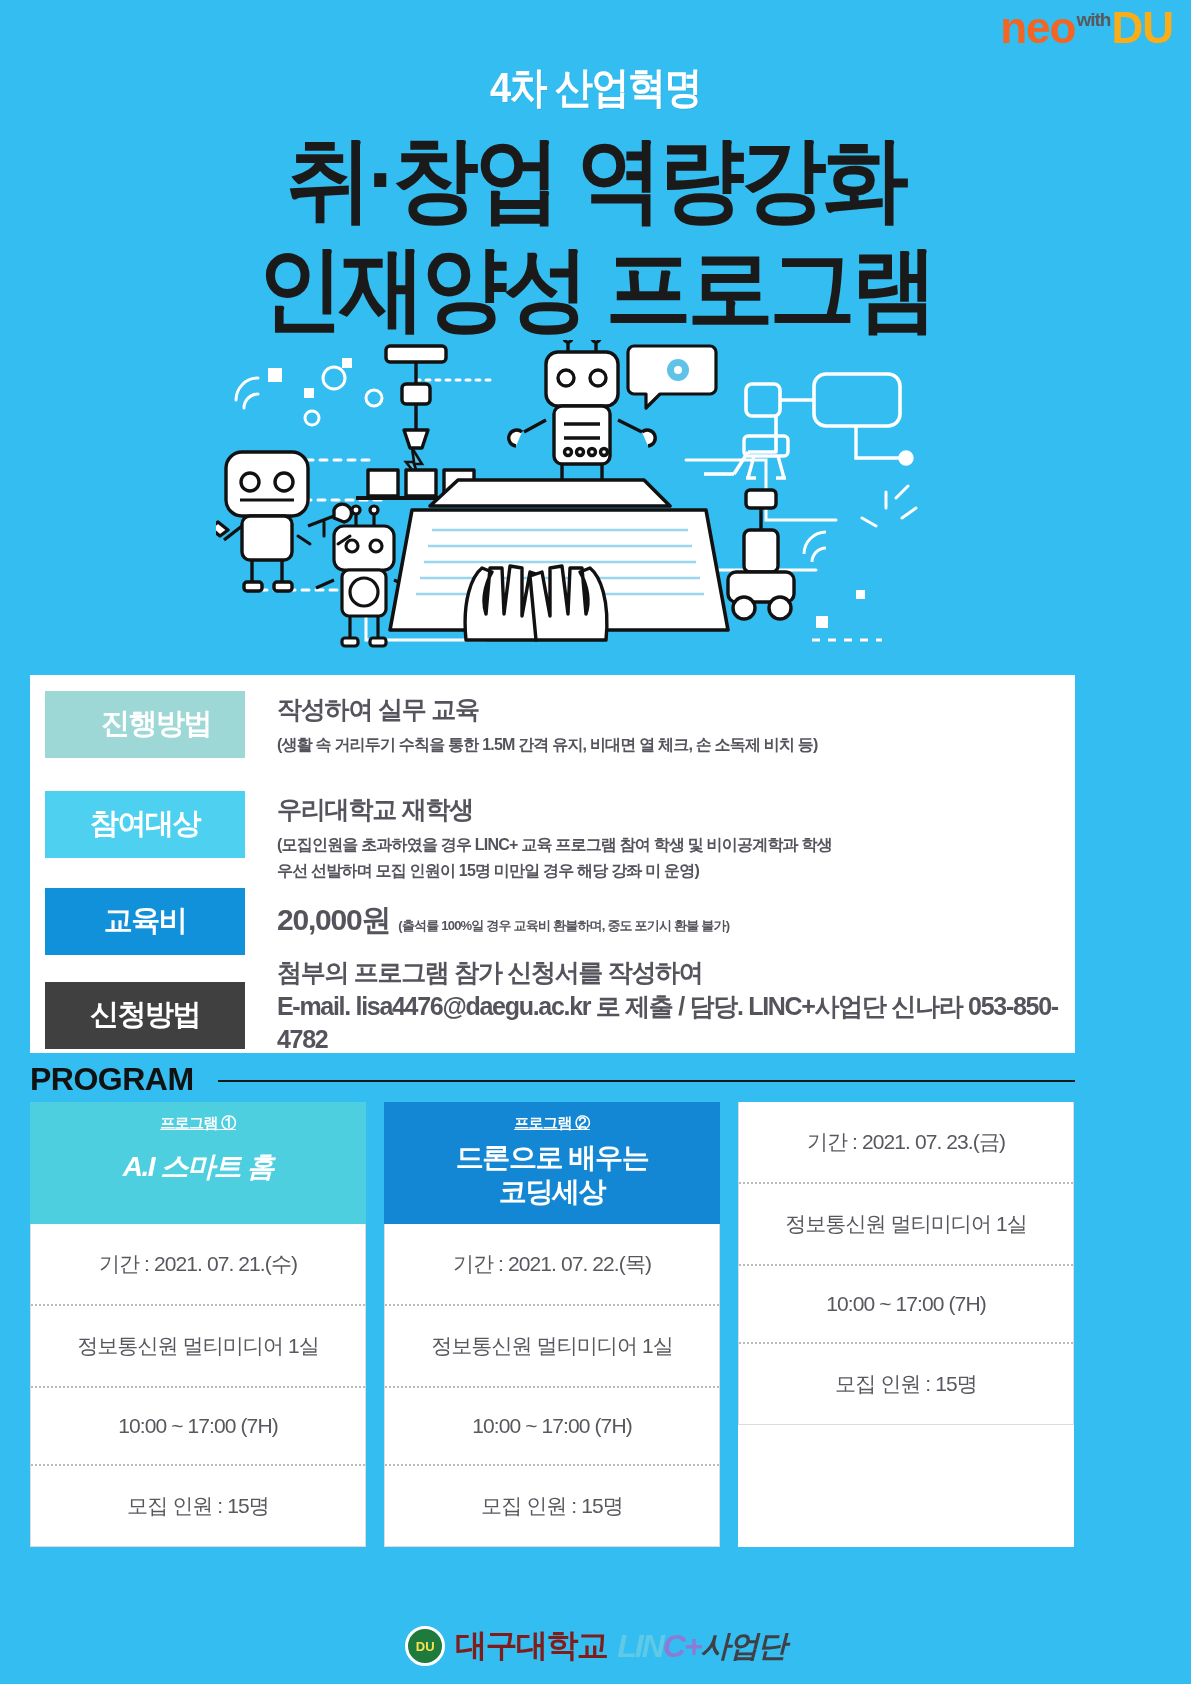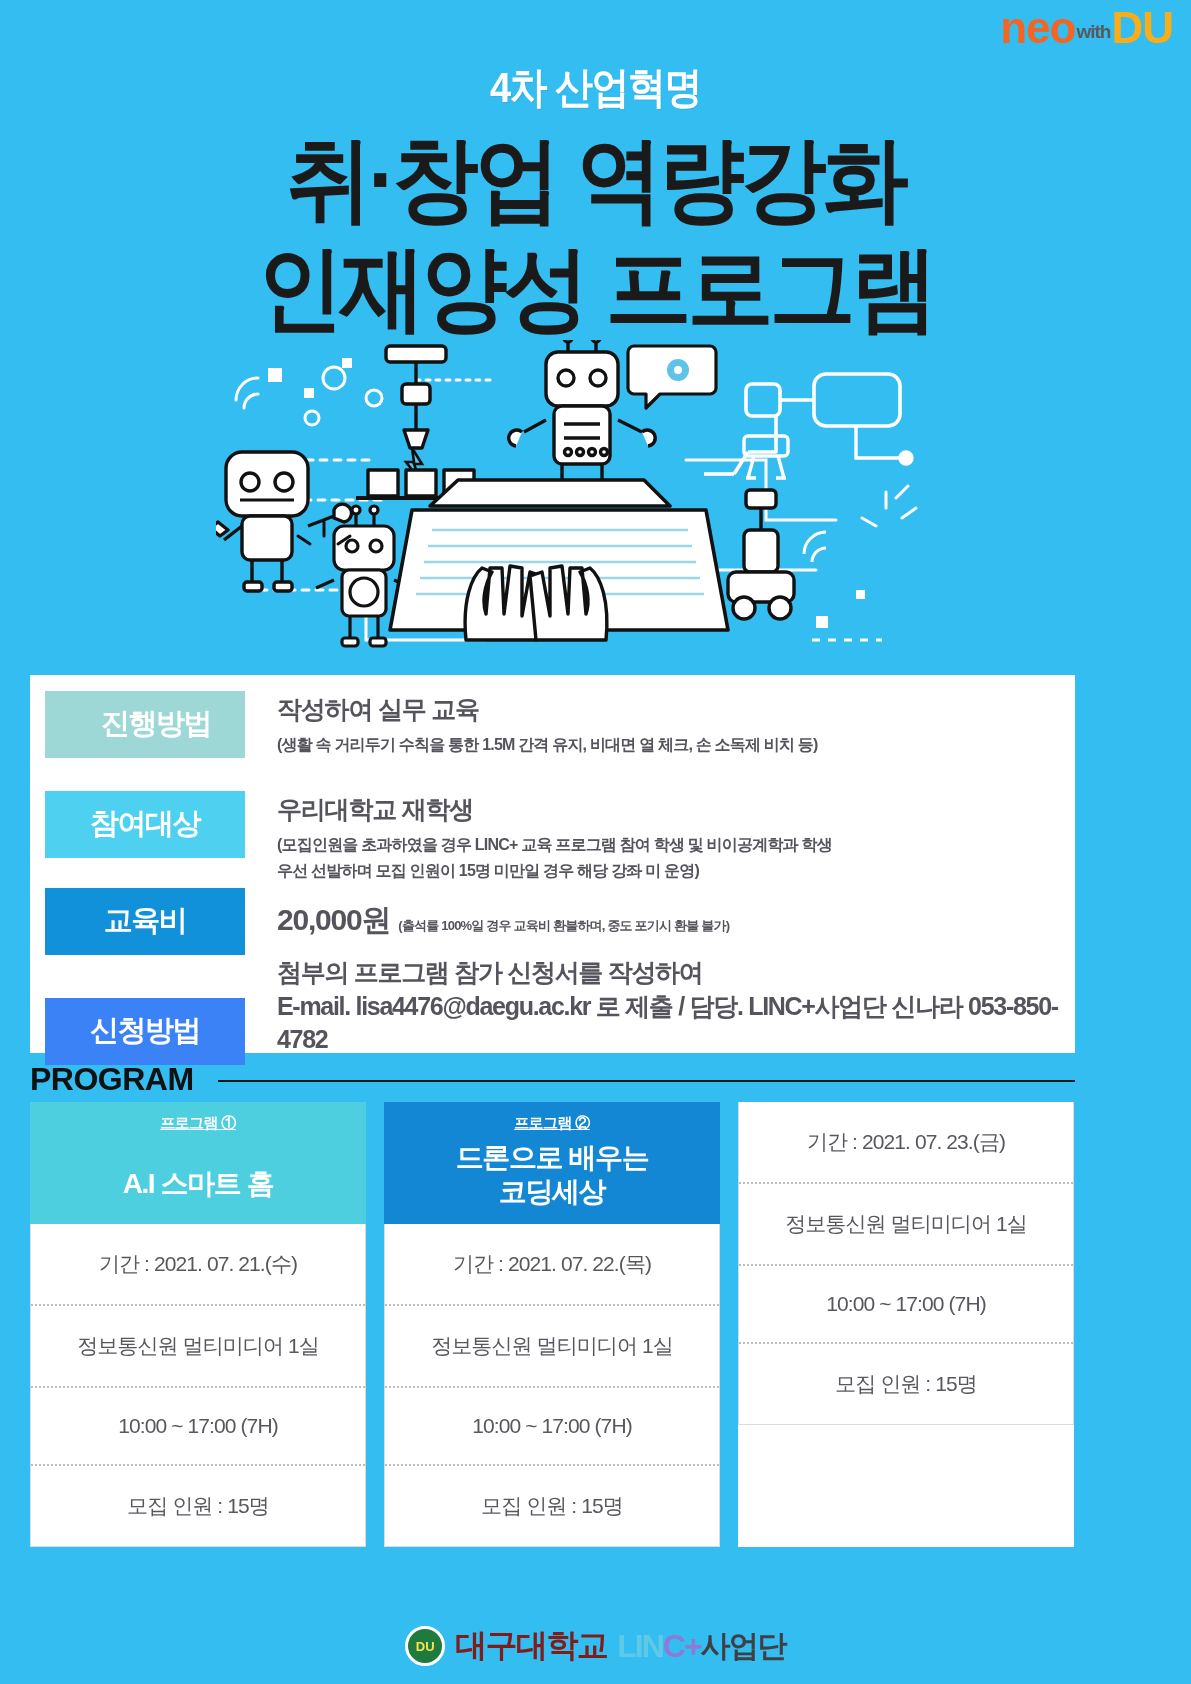--- a/index.html
+++ b/index.html
@@ -13,21 +13,21 @@
 
   
   #brand-logo {
     position: absolute;
     top: 6px; right: 18px;
     display: flex; align-items: flex-start;
     font-weight: bold;
     letter-spacing: -1px;
   }
   #brand-logo .neo { font-size: 44px; color: #f26522; line-height: 1; }
-  #brand-logo .with { font-size: 19px; color: #58595b; line-height: 1; margin: 16px 1px; }
+  #brand-logo .with { font-size: 19px; color: #58595b; line-height: 1; margin: 4px 1px; }
   #brand-logo .du { font-size: 44px; color: #fbad18; line-height: 1; }
 
   
   #title-block { padding-top: 62px; text-align: center; }
   #kicker {
     color: #ffffff;
     font-size: 38px;
     font-weight: bold;
     letter-spacing: -1.5px;
     transform: scaleY(1.12);
@@ -173,21 +173,21 @@
   #footer .univ-mark {
     width: 40px; height: 40px; border-radius: 50%;
     background: #1f7a3d;
     border: 3px solid #ffffff;
     display: flex; align-items: center; justify-content: center;
   }
   #footer .univ-mark span { color: #ffe14d; font-size: 13px; font-weight: bold; }
   #footer .univ-name {
     color: #7f1d1d; font-size: 32px; font-weight: bold; letter-spacing: -1.6px;
   }
-  #footer .linc { display: flex; align-items: center; }
+  #footer .linc { display: flex; align-items: center; font-style: italic; }
   #footer .linc .l1 { color: #5fc9e8; font-size: 32px; font-weight: bold; letter-spacing: -2px; }
   #footer .linc .l2 { color: #8e7ad6; font-size: 32px; font-weight: bold; letter-spacing: -2px; }
   #footer .linc .l3 { color: #3f3f45; font-size: 30px; font-weight: bold; letter-spacing: -1.6px; }
 </style>
 </head>
 <body>
 
 <div id="brand-logo">
   <span class="neo">neo</span>
   <span class="with">with</span>
@@ -390,39 +390,39 @@
     <div class="info-tag" style="background:#1091d9;top:0;">교육비</div>
     <div class="info-body" style="top:12px;">
       <div class="fee-line">
         <span class="fee-amount">20,000원</span>
         <span class="fee-note">(출석률 100%일 경우 교육비 환불하며, 중도 포기시 환불 불가)</span>
       </div>
     </div>
   </div>
 
   <div class="info-row" style="top:307px;">
-    <div class="info-tag" style="background:#3b82f6;top:16px;text-align:center;">신청방법</div>
+    <div class="info-tag" style="background:#404040;top:0;text-align:center;">신청방법</div>
     <div class="info-body" style="top:-26px;">
       <div class="apply-line">첨부의 프로그램 참가 신청서를 작성하여</div>
       <div class="apply-line">E-mail. lisa4476@daegu.ac.kr 로 제출 / 담당. LINC+사업단 신나라 053-850-4782</div>
     </div>
   </div>
 </div>
 
 <div id="program-header">
   <div id="program-title">PROGRAM</div>
   <div id="program-rule"></div>
 </div>
 
 <div id="cards">
 
   <div class="card">
     <div class="card-head" style="background:#4ecfe0;">
       <div class="card-index">프로그램 ①</div>
-      <div class="card-name" style="margin-top:34px;">A.I 스마트 홈</div>
+      <div class="card-name" style="margin-top:17px;font-style:italic;">A.I 스마트 홈</div>
     </div>
     <div class="card-body">
       <div class="card-cell">기간 : 2021. 07. 21.(수)</div>
       <div class="card-cell">정보통신원 멀티미디어 1실</div>
       <div class="card-cell">10:00 ~ 17:00 (7H)</div>
       <div class="card-cell">모집 인원 : 15명</div>
     </div>
   </div>
 
   <div class="card">

